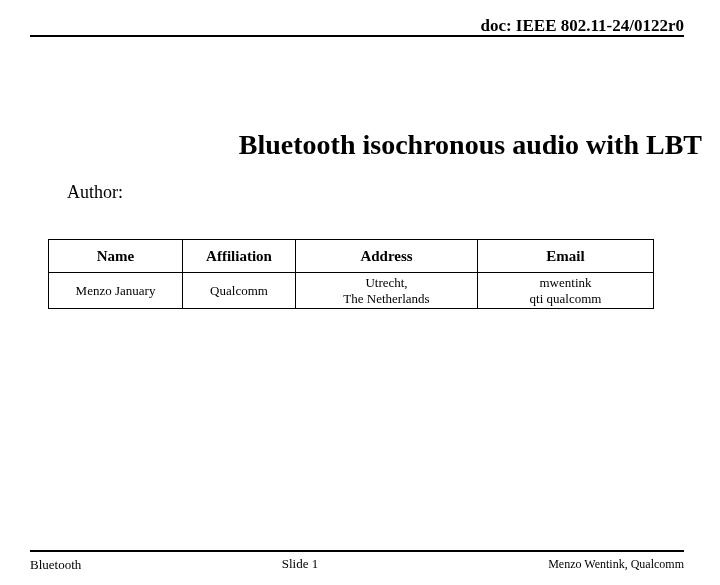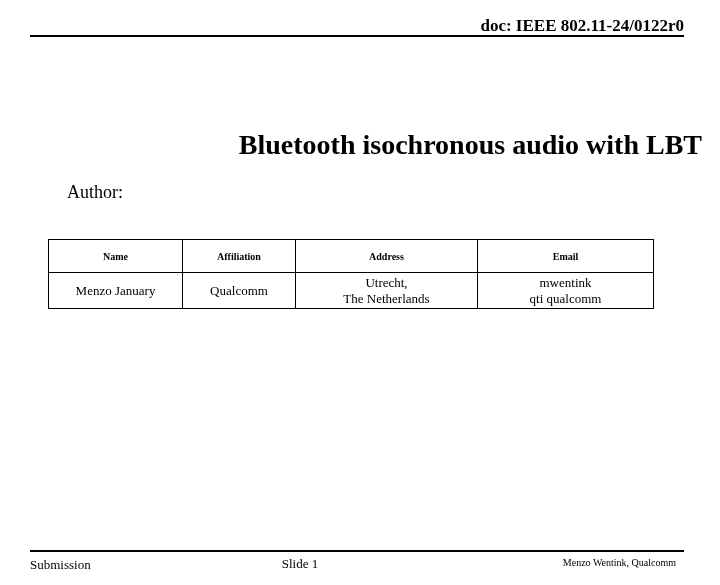--- a/index.html
+++ b/index.html
@@ -74,21 +74,21 @@
   }
   .authors-table th,
   .authors-table td {
     border: 1.3px solid #000000;
     text-align: center;
     vertical-align: middle;
     padding: 0 4px;
     overflow: hidden;
   }
   .authors-table th {
-    font-size: 10px;
+    font-size: 15px;
     font-weight: bold;
     height: 32px;
   }
   .authors-table td {
     font-weight: normal;
     height: 35px;
     line-height: 16px;
   }
   .col-name        { width: 134px; }
   .col-affiliation { width: 113px; }
@@ -116,23 +116,23 @@
     position: absolute;
     left: 0;
     top: 556px;
     width: 600px;
     text-align: center;
     font-size: 13px;
     white-space: nowrap;
   }
   .footer-right {
     position: absolute;
-    right: 44px;
+    right: 36px;
     top: 557px;
-    font-size: 10px;
+    font-size: 12px;
     white-space: nowrap;
   }
 </style>
 </head>
 <body>
 
 <div class="slide">
 
   <div class="header-doc">doc: IEEE 802.11-24/0122r0</div>
   <div class="header-rule"></div>
@@ -166,17 +166,17 @@
         </td>
         <td>
           <span class="cell-line">mwentink</span>
           <span class="cell-line">qti qualcomm</span>
         </td>
       </tr>
     </tbody>
   </table>
 
   <div class="footer-rule"></div>
-  <div class="footer-left">Submission</div>
+  <div class="footer-left">Bluetooth</div>
   <div class="footer-center">Slide 1</div>
   <div class="footer-right">Menzo Wentink, Qualcomm</div>
 
 </div>
 
 </body></html>

